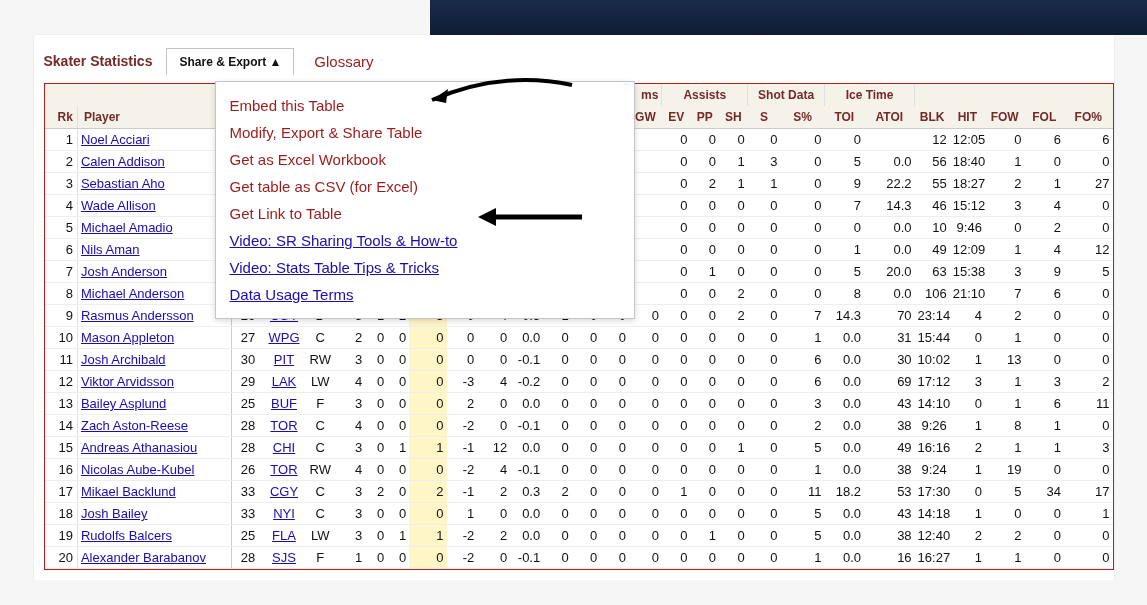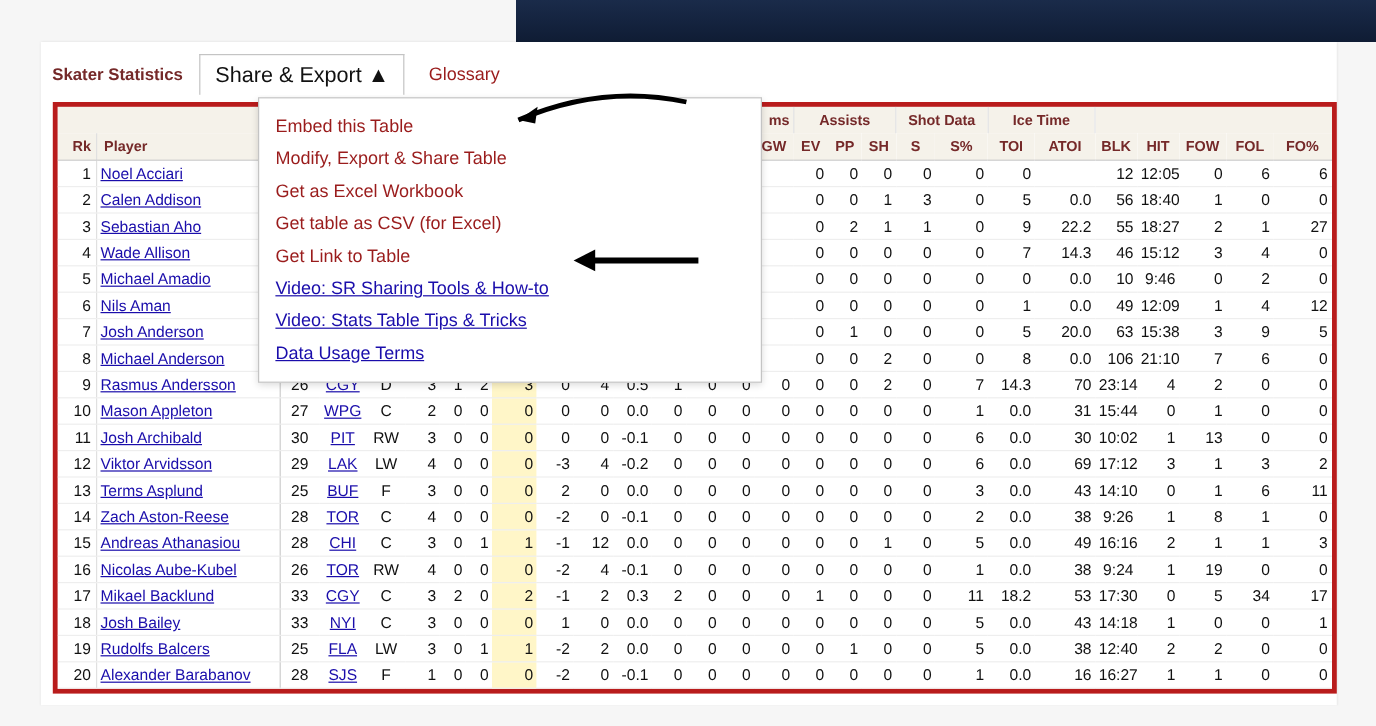--- a/index.html
+++ b/index.html
@@ -1,25 +1,25 @@
 <!DOCTYPE html>
 <html><head>
 <meta charset="utf-8">
 <style>
   html,body{margin:0;padding:0;background:#f6f6f6;font-family:Helvetica,Arial,sans-serif;font-size:13px;color:#111;}
   .topbar{height:35px;background:linear-gradient(to bottom,#1a2b4a,#0f1c34);margin-left:430px;}
   .page{width:1070px;margin:0 auto;background:#fff;padding:10px 0 10px 10px;box-shadow:0 0 2px rgba(0,0,0,.1);}
   .title-row{display:flex;align-items:center;gap:14px;position:relative;}
   h1{font-size:14px;font-weight:700;color:#752929;margin:8px 0 8px 0;}
-  .dropdown-btn{font-size:18px;font-weight:400;color:#111;padding:6px 12px;border:1px solid #c4c4c4;border-bottom:none;background:#fff;cursor:pointer;position:relative;z-index:3;}
+  .dropdown-btn{font-size:12px;font-weight:700;color:#111;padding:6px 12px;border:1px solid #c4c4c4;border-bottom:none;background:#fff;cursor:pointer;position:relative;z-index:3;}
   .glossary{font-size:15px;color:#9a1c1c;text-decoration:none;padding-left:6px;}
   .dropdown{position:absolute;top:36px;left:171px;width:390px;background:#fff;border:1px solid #c4c4c4;box-shadow:0 2px 6px rgba(0,0,0,.15);padding:10px 14px;z-index:2;}
   .dropdown div{padding:5px 0;font-size:15px;color:#9a1c1c;cursor:pointer;}
   .dropdown a{color:#1a0dab;text-decoration:underline;text-align:right;}
-  .table-wrap{margin-top:6px;border:4px solid #b91c1c;overflow:hidden;}
+  .table-wrap{margin-top:6px;border:1px solid #b91c1c;overflow:hidden;}
   table{width:100%;border-collapse:collapse;table-layout:fixed;}
   col.hl{background:#fff6c8;}
   thead{background:#f5f2ea;}
   th{font-size:12px;font-weight:700;color:#752929;padding:4px 3px;text-align:center;border-bottom:1px solid #ccc;white-space:nowrap;position:relative;}
   th.player-h{text-align:left;padding-left:6px;border-right:1px solid #ccc;}
   th.rk-h{text-align:right;padding-right:4px;border-right:1px solid #e0e0e0;}
   .group-header th{border-bottom:0;font-size:12px;border-left:1px solid #e0e0e0;}
   .group-header th:first-child{border-left:none;}
   td{font-size:13px;padding:3px 3px;text-align:right;border-bottom:1px solid #eee;white-space:nowrap;}
   td.player{text-align:left;border-right:1px solid #ccc;}
@@ -495,21 +495,21 @@
             <td>0.0</td>
             <td>69</td>
             <td>17:12</td>
             <td>3</td>
             <td>1</td>
             <td>3</td>
             <td>2</td>
           </tr>
           <tr>
             <td class="rk">13</td>
-            <td class="player"><a href="#">Terms Asplund</a></td>
+            <td class="player"><a href="#">Bailey Asplund</a></td>
             <td class="age">25</td>
             <td class="team"><a href="#">BUF</a></td>
             <td class="pos">F</td>
             <td>3</td>
             <td>0</td>
             <td>0</td>
             <td>0</td>
             <td>2</td>
             <td>0</td>
             <td>0.0</td>

